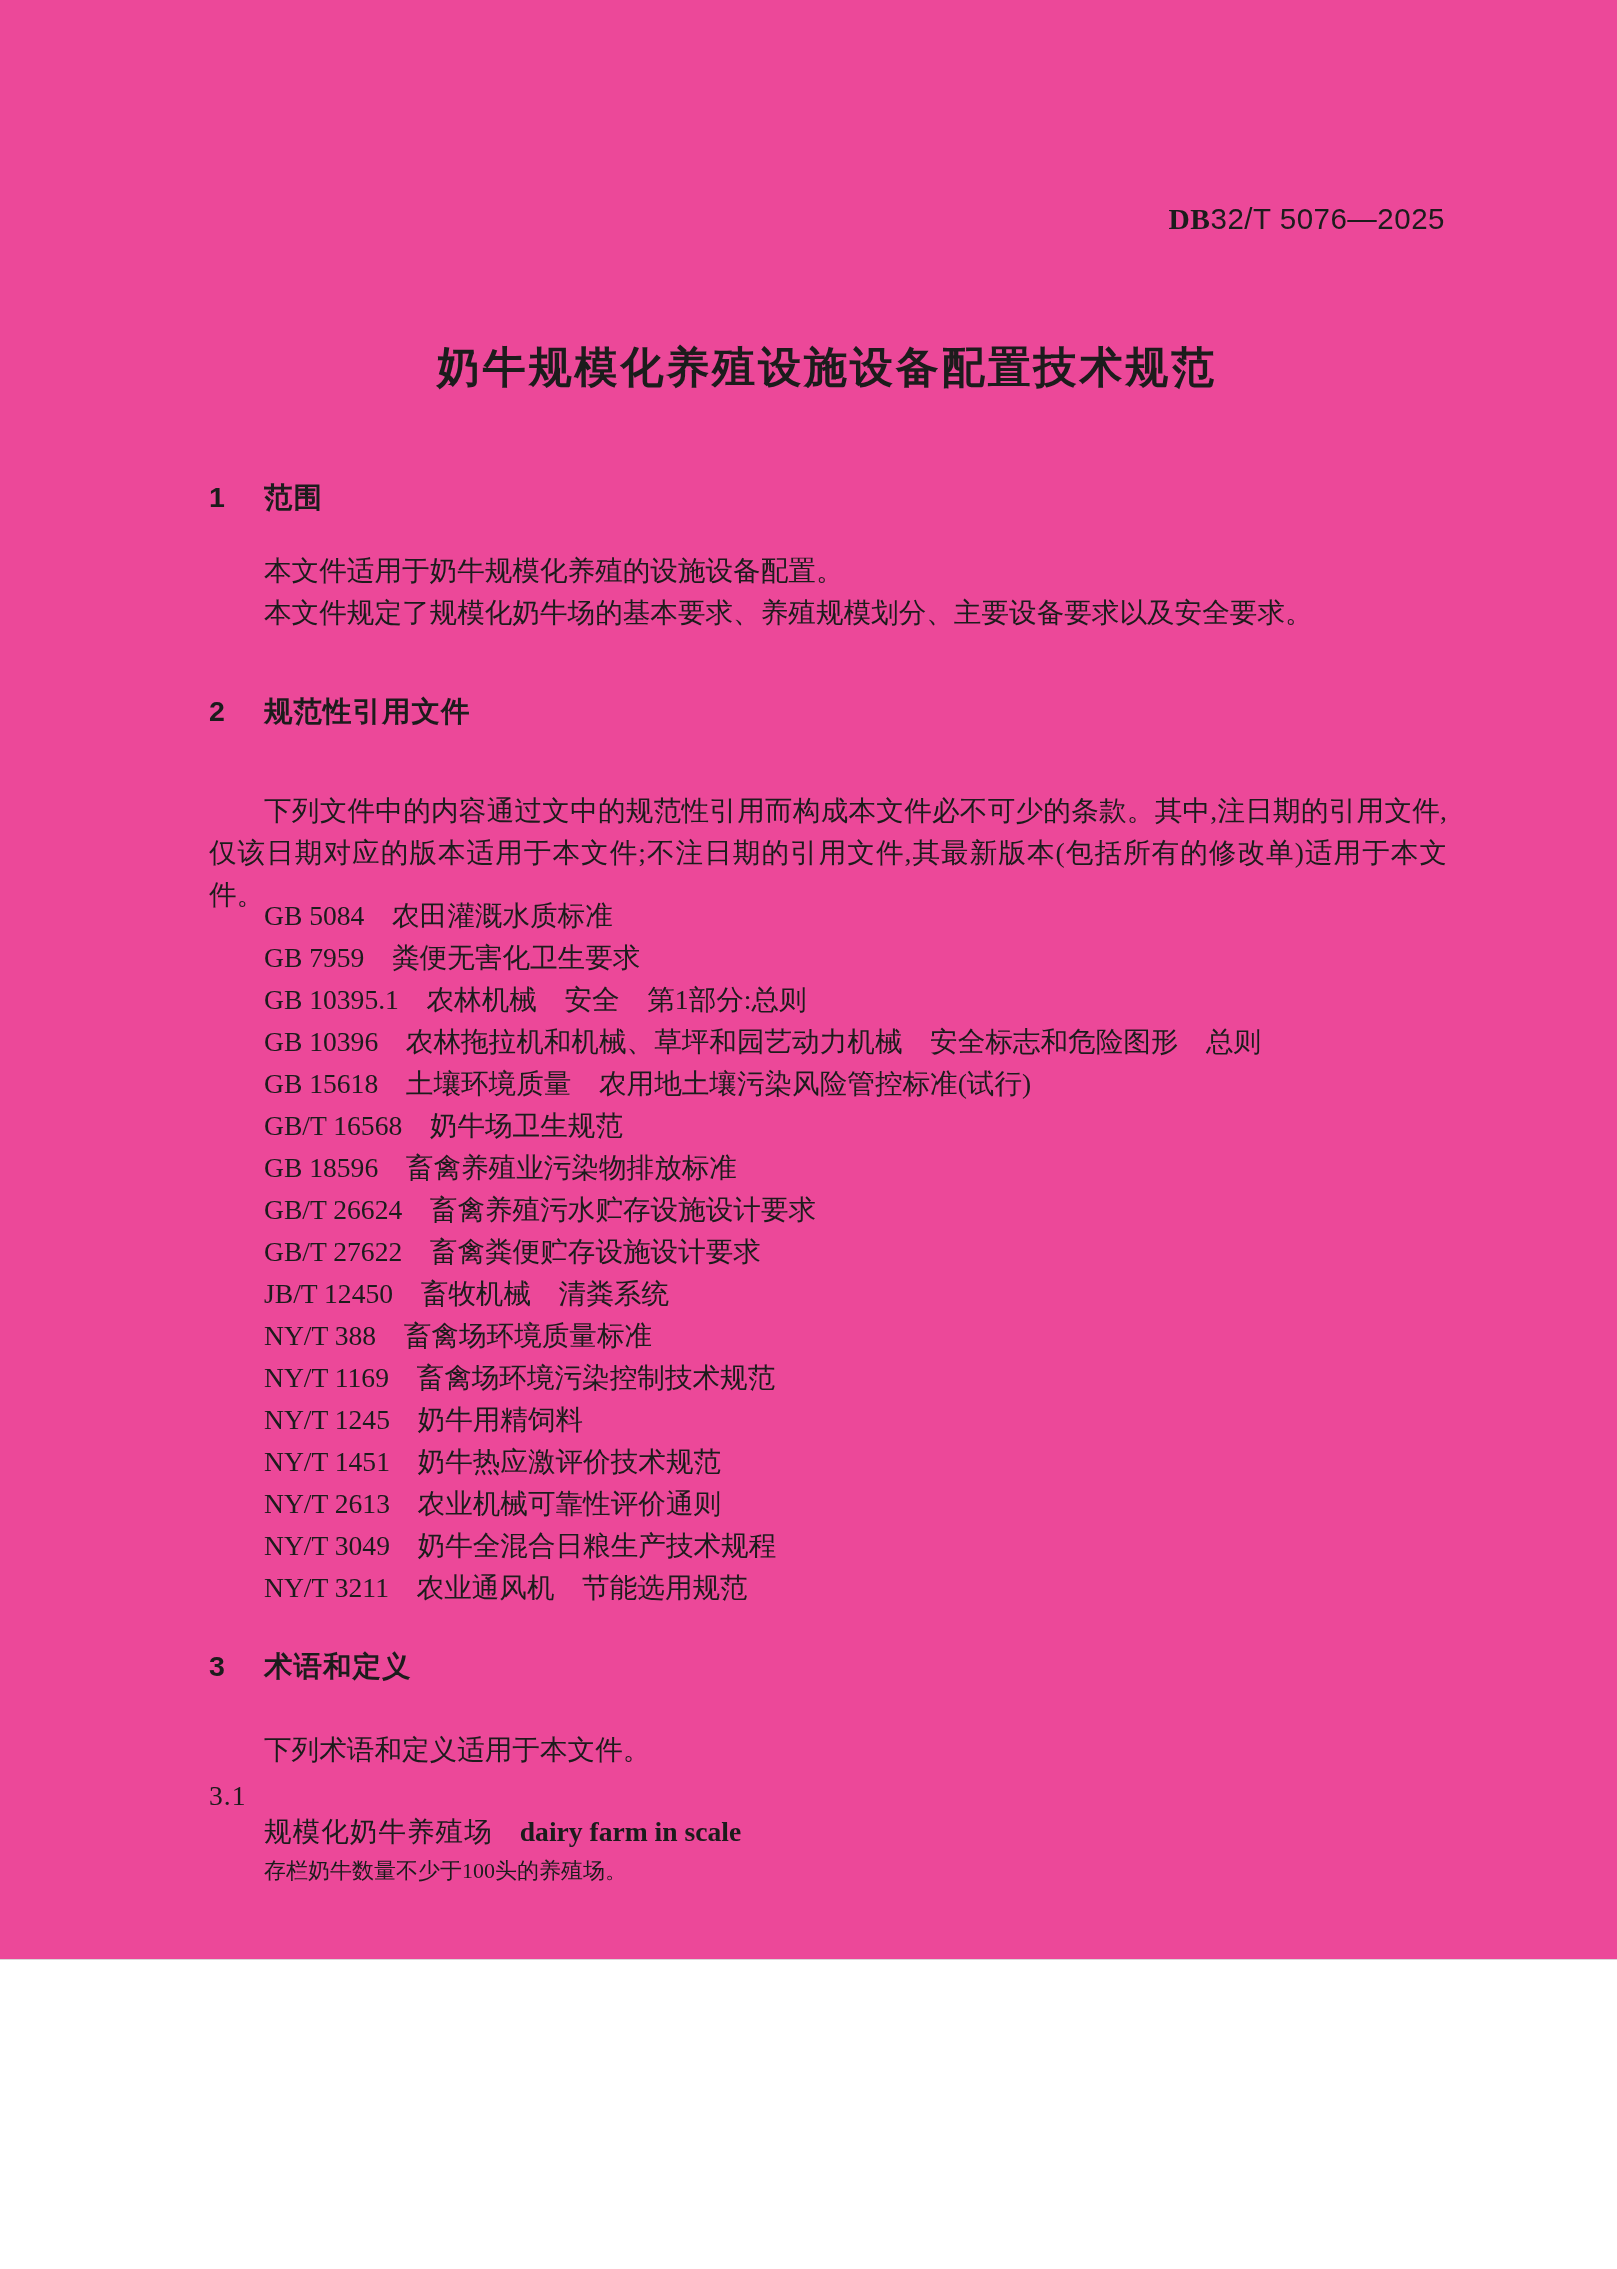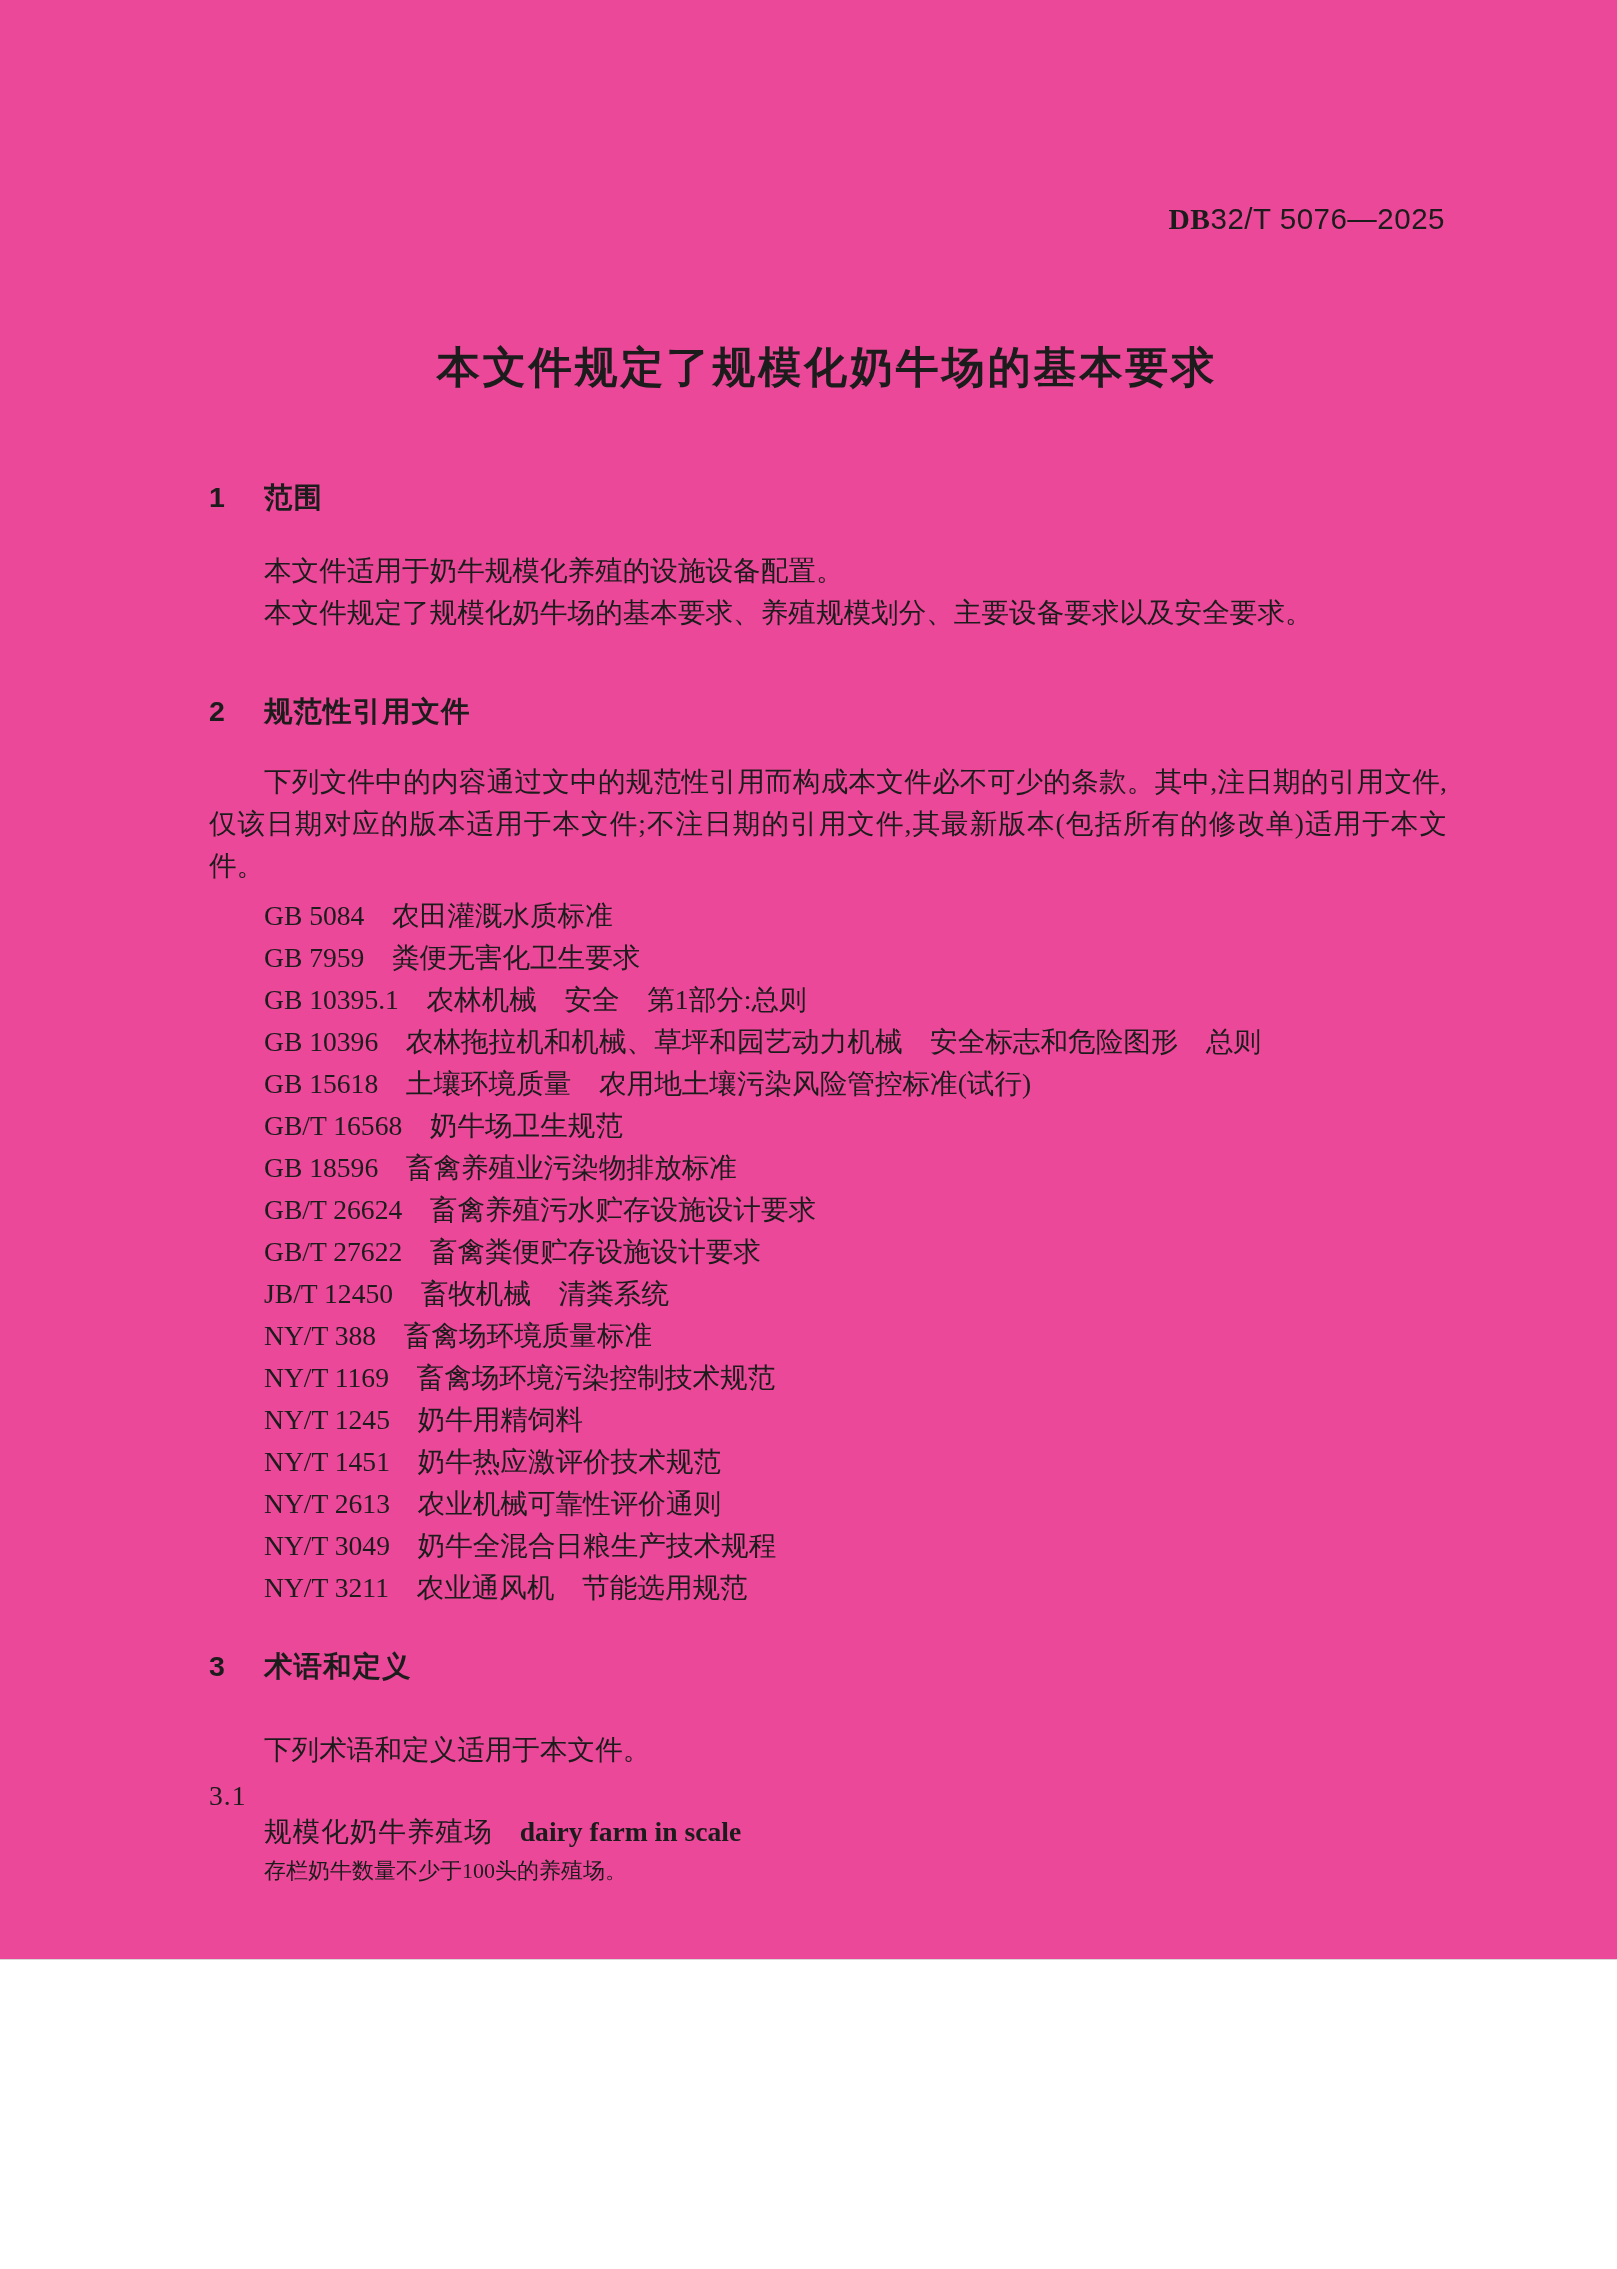--- a/index.html
+++ b/index.html
@@ -50,21 +50,21 @@
   .h-s2{top:690px;}
   .h-s3{top:1645px;}
   
   .body-block{
     left:209px;width:1238px;
     font-size:27.6px;line-height:42px;
   }
   .body-block p{margin:0;}
   .indent{text-indent:55px;}
   .s1-paras{top:550px;}
-  .s2-intro{top:761px;text-align:justify;text-justify:inter-ideograph;}
+  .s2-intro{top:790px;text-align:justify;text-justify:inter-ideograph;}
   .ref-list{top:895px;}
   .ref-list .ref-item{padding-left:55px;white-space:nowrap;}
   .s3-intro{top:1729px;}
   .clause-num{
     top:1769px;left:209px;
     font-size:27.6px;line-height:42px;
     letter-spacing:1px;
     margin-top:6px;
   }
   .term-line{
@@ -93,21 +93,21 @@
 </style>
 </head>
 <body>
 
 <div class="page">
 
   <div class="abs header-code">
     <span class="db">DB</span><span class="rest">32/T 5076—2025</span>
   </div>
 
-  <div class="abs doc-title">本文件规定了规模化奶牛场的基本要求</div>
+  <div class="abs doc-title">奶牛规模化养殖设施设备配置技术规范</div>
 
   <div class="abs sec-heading h-s1">
     <span class="num">1</span>
     <span class="label">范围</span>
   </div>
 
   <div class="abs body-block s1-paras">
     <p class="indent">本文件适用于奶牛规模化养殖的设施设备配置。</p>
     <p class="indent">本文件规定了规模化奶牛场的基本要求、养殖规模划分、主要设备要求以及安全要求。</p>
   </div>

